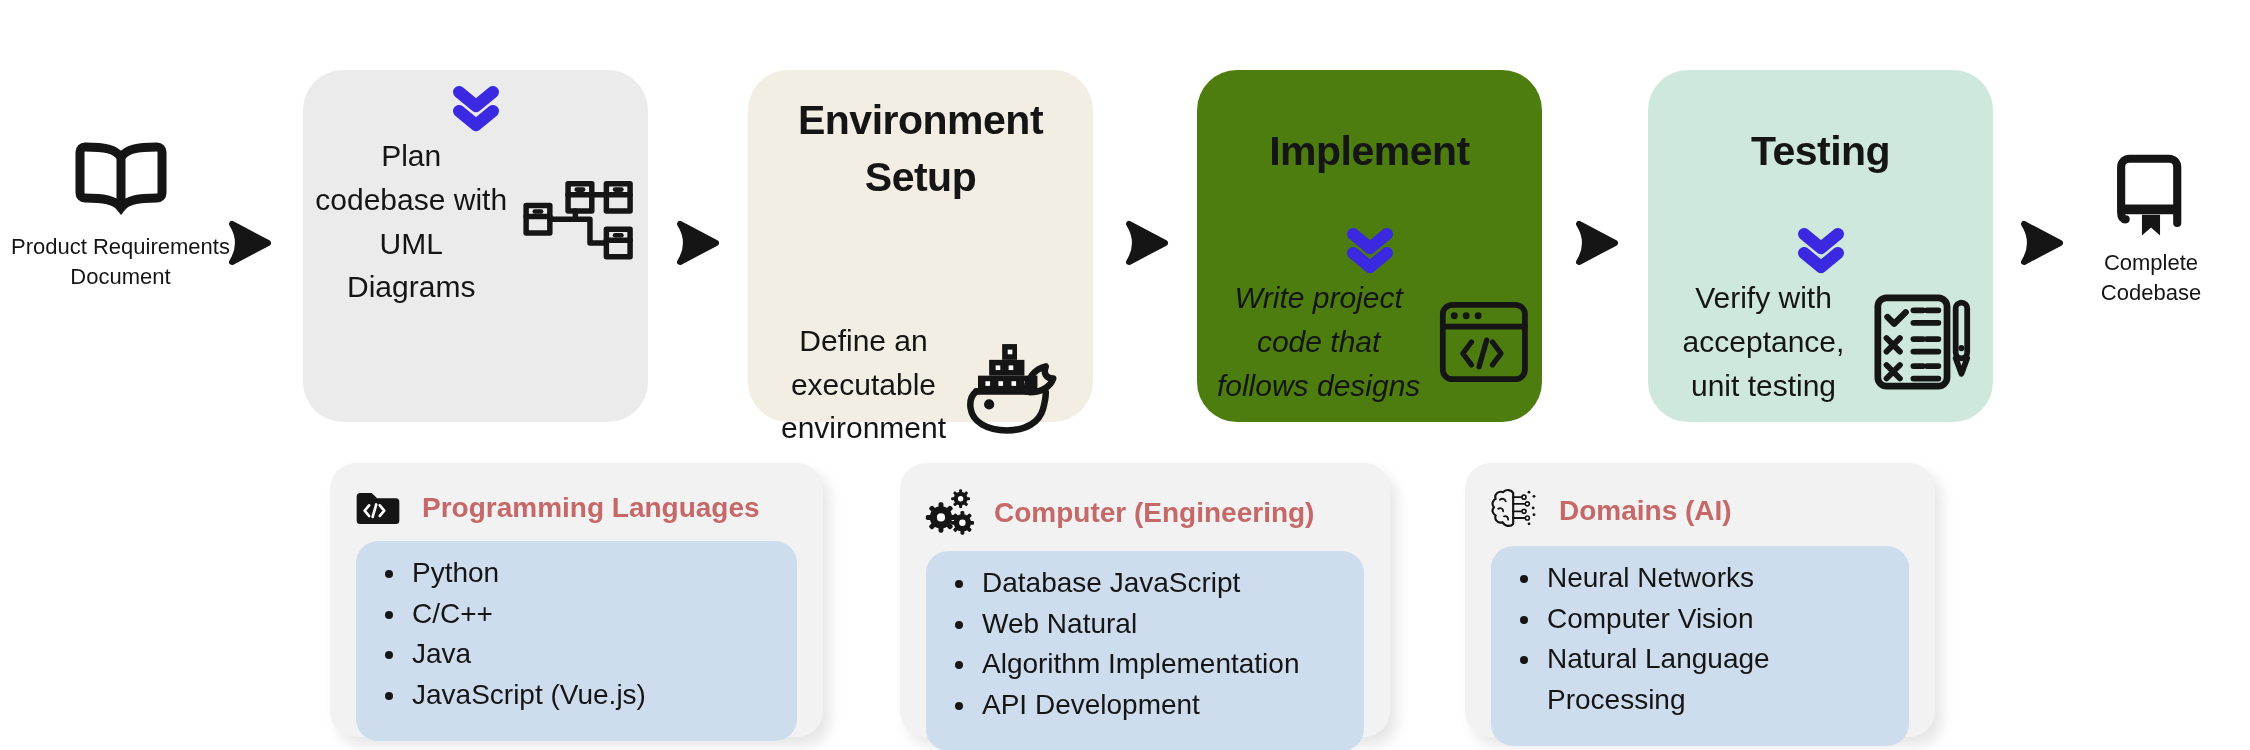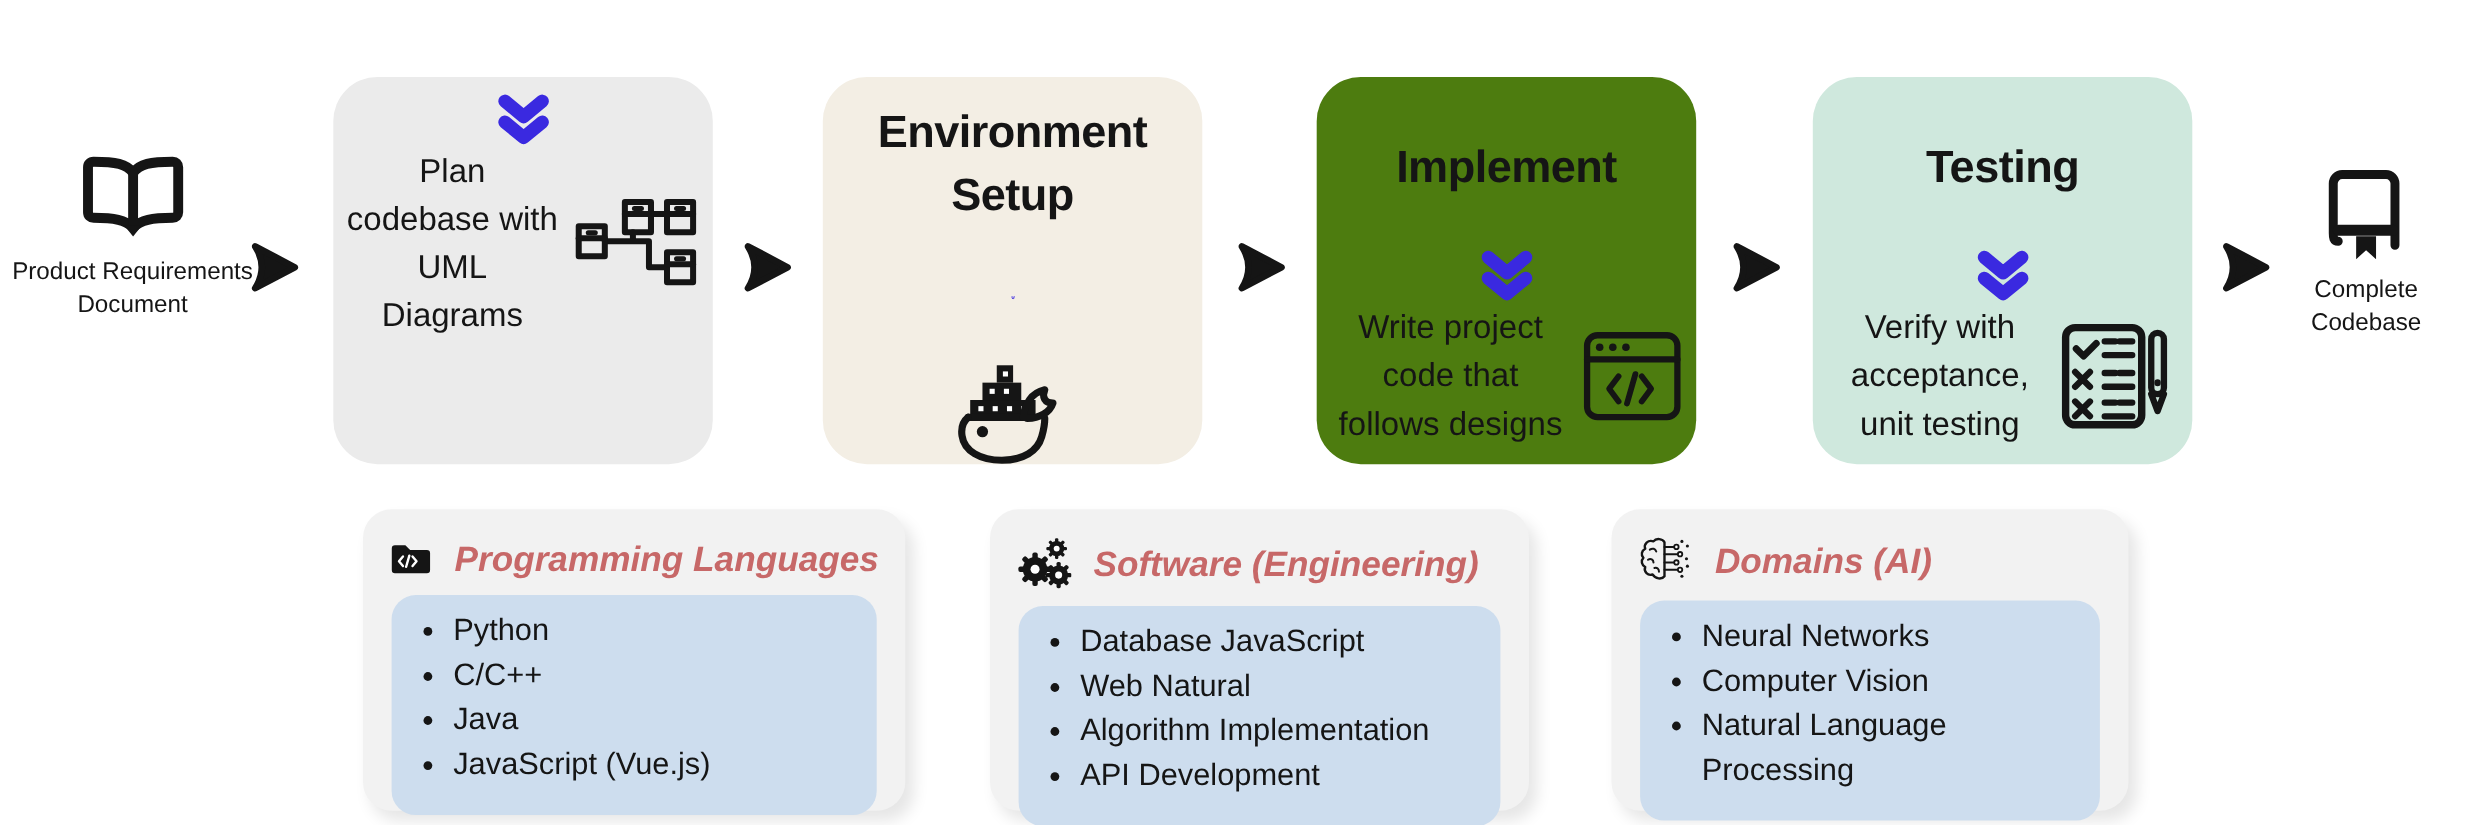--- a/index.html
+++ b/index.html
@@ -31,33 +31,33 @@
   .stage-title{
     margin-top:22px;height:120px;display:flex;align-items:center;justify-content:center;
     text-align:center;font-size:41px;font-weight:bold;line-height:1.4;letter-spacing:-0.5px;padding:0 18px;
   }
   .chev{margin-top:14px;}
   .chev path{fill:none;stroke:var(--accent-blue,#3a29e0);stroke-width:12;stroke-linecap:round;stroke-linejoin:round;}
   .stage-body{margin-top:2px;display:flex;align-items:center;justify-content:center;gap:10px;width:100%;box-sizing:border-box;padding:0 12px;}
   .stage-desc{font-size:30px;line-height:1.46;text-align:center;}
   #stage-0{left:303px;} #stage-0 .stage-desc{width:198px;}
   #stage-1{left:748px;gap:48px;} #stage-1 .stage-desc{width:182px;}
-  #stage-2{left:1197px;} #stage-2 .stage-desc{width:220px;}
+  #stage-2{left:1197px;} #stage-2 .stage-desc{width:220px;font-style:italic;}
   #stage-3{left:1648px;} #stage-3 .stage-desc{width:194px;}
 
   
   .card{
     position:absolute;top:463px;height:274px;background:var(--card-bg,#f2f2f2);
     border-radius:26px;box-shadow:7px 9px 14px rgba(0,0,0,0.10);box-sizing:border-box;
   }
   #card-0{left:330px;width:493px;}
   #card-1{left:900px;width:490px;}
   #card-2{left:1465px;width:470px;}
   .card-head{display:flex;align-items:center;gap:20px;padding:24px 24px 0 24px;}
-  .card-title{font-size:32px;font-weight:bold;font-style:italic;color:var(--heading-red,#c76868);white-space:nowrap;}
+  .card-title{font-size:28px;font-weight:bold;color:var(--heading-red,#c76868);white-space:nowrap;}
   .card-list{margin:12px 26px 0 26px;background:var(--list-bg,#cdddee);border-radius:22px;height:200px;box-sizing:border-box;padding:12px 14px 0 12px;}
   .card-list ul{margin:0;padding-left:40px;font-size:28px;line-height:1.45;}
   .card-list li{padding-left:4px;}
 </style>
 </head>
 <body>
 
 <div class="endpoint" id="endpoint-in">
   <svg class="ic" width="96" height="80" viewBox="0 0 96 80">
     <path class="st" stroke-width="9" d="M48,17 C42,9 32,7 12,7 C9,7 7,9 7,12 V53 C7,56 9,58 12,58 C31,58 41,60 48,67 C55,60 65,58 84,58 C87,58 89,56 89,53 V12 C89,9 87,7 84,7 C64,7 54,9 48,17 Z"></path>
@@ -112,20 +112,21 @@
   </div>
 </div>
 
 <div class="stage" id="stage-1" style="background: rgb(243, 238, 228);">
   <div class="stage-title">Environment Setup</div>
   <svg class="chev" width="56" height="48" viewBox="0 0 56 48">
     <path d="M11,8 L28,22 L45,8"></path>
       <path d="M11,27 L28,41 L45,27"></path>
   </svg>
   <div class="stage-body">
+    <div class="stage-desc">Define an executable environment</div>
     <svg class="ic" width="104" height="100" viewBox="0 0 112 106">
       <g class="fl">
         <rect x="14" y="44" width="64" height="17"></rect>
         <rect x="26" y="27" width="38" height="17"></rect>
         <rect x="40" y="10" width="16" height="17"></rect>
       </g>
       <g class="wh">
         <rect x="22" y="50" width="5" height="5"></rect>
           <rect x="36" y="50" width="5" height="5"></rect>
         <rect x="50" y="50" width="5" height="5"></rect>
@@ -236,21 +237,21 @@
       <circle class="wh" cx="43" cy="40" r="3.6"></circle>
       <g class="fl" transform="translate(19,34)">
         <rect x="-2.75" y="-17" width="5.5" height="34" rx="2"></rect>
           <rect x="-2.75" y="-17" width="5.5" height="34" rx="2" transform="rotate(45)"></rect>
         <rect x="-2.75" y="-17" width="5.5" height="34" rx="2" transform="rotate(90)"></rect>
           <rect x="-2.75" y="-17" width="5.5" height="34" rx="2" transform="rotate(135)"></rect>
         <circle r="12.5"></circle>
       </g>
       <circle class="wh" cx="19" cy="34" r="4.6"></circle>
     </svg>
-    <div class="card-title">Software (Engineering)</div>
+    <div class="card-title">Computer (Engineering)</div>
   </div>
   <div class="card-list">
     <ul>
       <li>Database JavaScript</li>
       <li>Web Natural</li>
       <li>Algorithm Implementation</li>
       <li>API Development</li>
     </ul>
   </div>
 </div>

